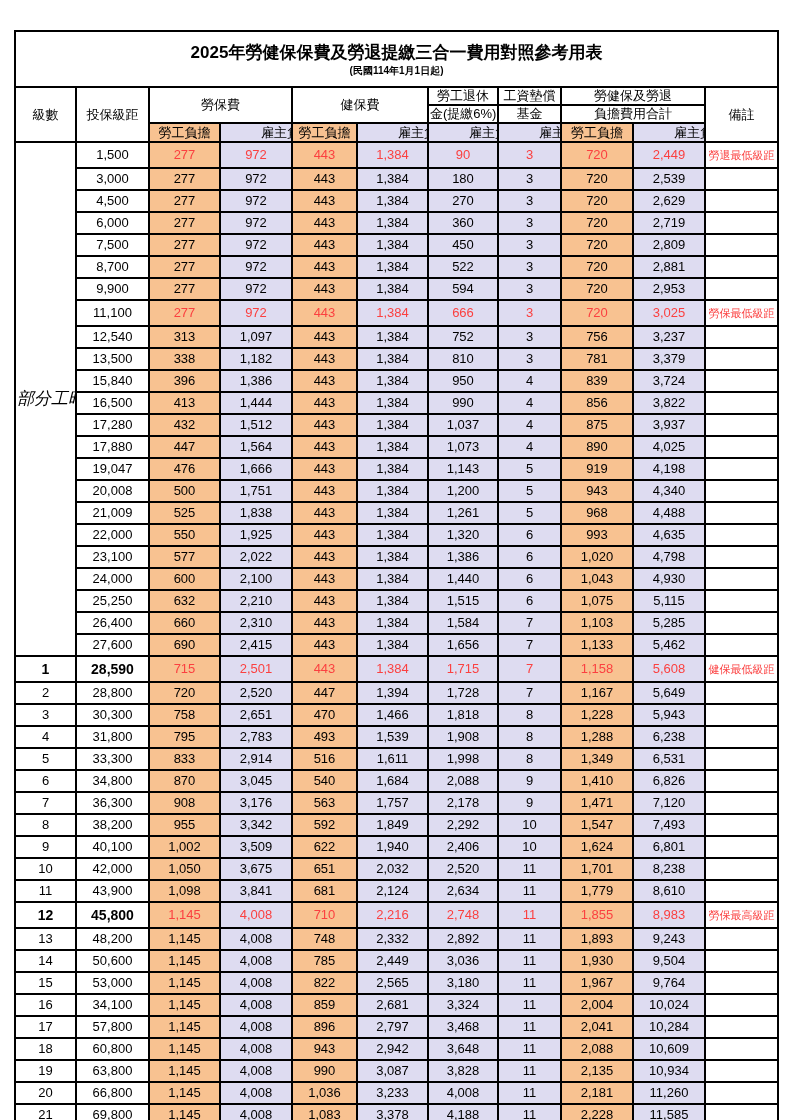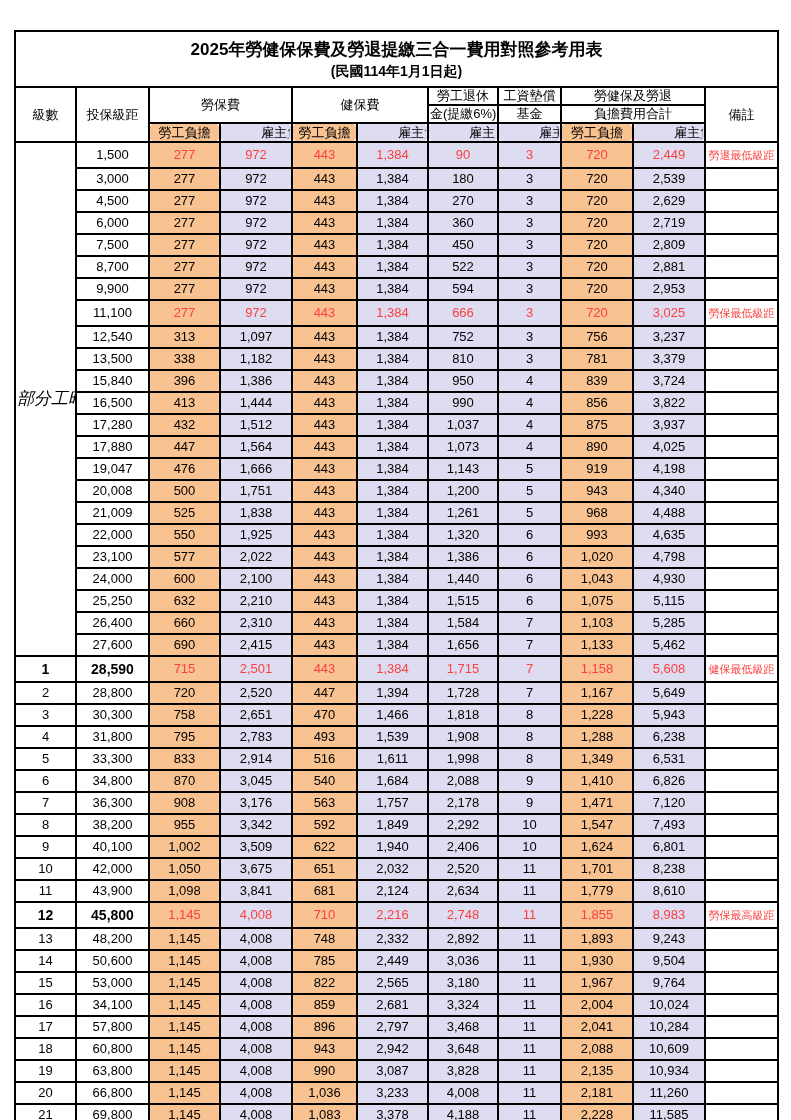--- a/index.html
+++ b/index.html
@@ -22,24 +22,24 @@
     text-align: center;
     vertical-align: middle;
     font-size: 13px;
     font-weight: normal;
     white-space: nowrap;
     overflow: hidden;
   }
   
   .title-cell { height: 56px; background: #fff; }
   .title-line { font-size: 17px; font-weight: bold; line-height: 1.45; }
-  .subtitle-line { font-size: 14px; font-weight: bold; line-height: 1.2; }
+  .subtitle-line { font-size: 10px; font-weight: bold; line-height: 1.2; }
   
   tr.hdr-a th, tr.hdr-b th { height: 16px; line-height: 16px; }
-  tr.hdr-c th { height: 17px; line-height: 17px; border-radius: 7px; }
+  tr.hdr-c th { height: 17px; line-height: 17px; }
   th.emp { background: var(--emp-bg, #F8C291); }
   th.er  { background: var(--er-bg, #DEDCF1); padding-left: 40px; }
   
   tbody.data td { height: 20px; line-height: 20px; }
   td.c-fee.emp { background: var(--emp-bg, #F8C291); }
   td.c-fee.er  { background: var(--er-bg, #DEDCF1); }
   td.c-level, td.c-bracket, td.c-remark { background: #fff; }
   td.c-remark { font-size: 11px; color: var(--hl, #FB4040); padding: 2px; }
   tr.hl td.c-fee { color: var(--hl, #FB4040); }
   tr.bold-row td.c-level, tr.bold-row td.c-bracket { font-weight: bold; font-size: 14px; }

